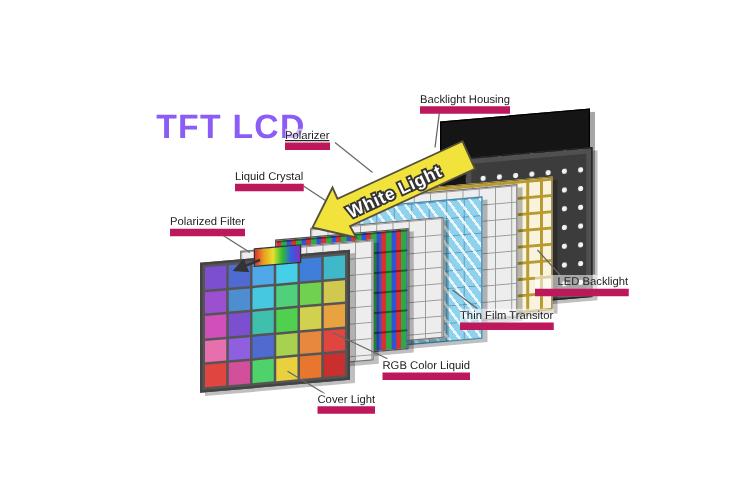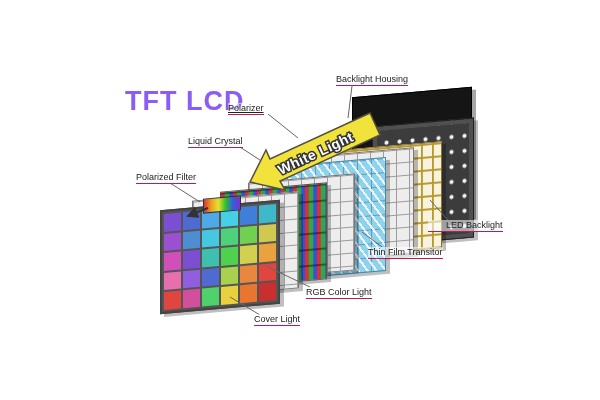--- a/index.html
+++ b/index.html
@@ -47,21 +47,21 @@
 
   .housing{left:352px;top:92px;width:118px;height:128px;z-index:2;
     background:#151515;border:1px solid #000;box-shadow:4px 3px 0 rgba(0,0,0,.35);}
 
   .lc-chip{position:absolute;left:203px;top:197px;width:36px;height:13px;z-index:11;
     transform:skewY(-5deg);border:1px solid #333;
     background:linear-gradient(90deg,#e03030,#e8a020,#e8e030,#30c030,#3060e0,#8030c0);}
 
   .overlay{position:absolute;left:0;top:0;z-index:12;pointer-events:none;}
 
-  .lbl{position:absolute;z-index:20;font-size:9px;color:#222;border-bottom:1px solid #be185d;
+  .lbl{position:absolute;z-index:20;font-size:9px;color:#222;border-bottom:6px solid #be185d;
     padding-bottom:1px;white-space:nowrap;background:rgba(255,255,255,.55);}
   .lbl-polarizer{left:228px;top:103px;text-decoration:underline;}
   .lbl-liquid{left:188px;top:136px;}
   .lbl-polfilter{left:112px;top:172px;margin-left:24px;}
   .lbl-housing{left:336px;top:74px;}
   .lbl-led{left:428px;top:220px;padding-left:18px;}
   .lbl-tft{left:368px;top:247px;text-align:right;}
   .lbl-rgb{left:306px;top:287px;}
   .lbl-cover{left:254px;top:314px;}
 
@@ -141,16 +141,16 @@
     <polygon points="370,113 270,159 266,150 250,182 285,190 280,181 380,135" fill="#f2e23c" stroke="#55513a" stroke-width="1.5"></polygon>
     <text class="arrow-text" x="316" y="158" text-anchor="middle" transform="rotate(-25 316 154)">White Light</text>
   </svg>
 
   <span class="lbl lbl-polarizer">Polarizer</span>
   <span class="lbl lbl-liquid">Liquid Crystal</span>
   <span class="lbl lbl-polfilter">Polarized Filter</span>
   <span class="lbl lbl-housing">Backlight Housing</span>
   <span class="lbl lbl-led">LED Backlight</span>
   <span class="lbl lbl-tft">Thin Film Transitor</span>
-  <span class="lbl lbl-rgb">RGB Color Light</span>
+  <span class="lbl lbl-rgb">RGB Color Liquid</span>
   <span class="lbl lbl-cover">Cover Light</span>
 
 </div>
 
 </body></html>

